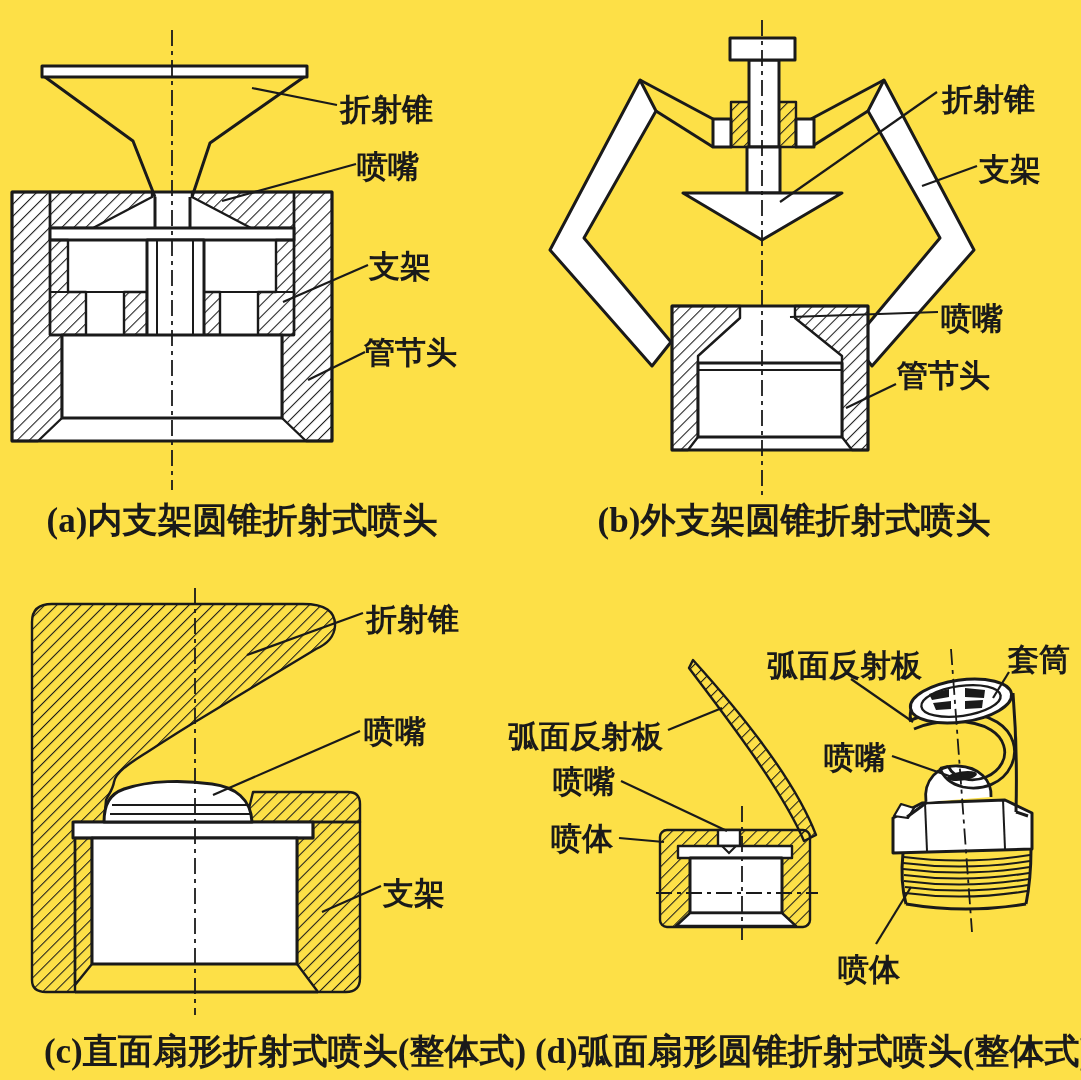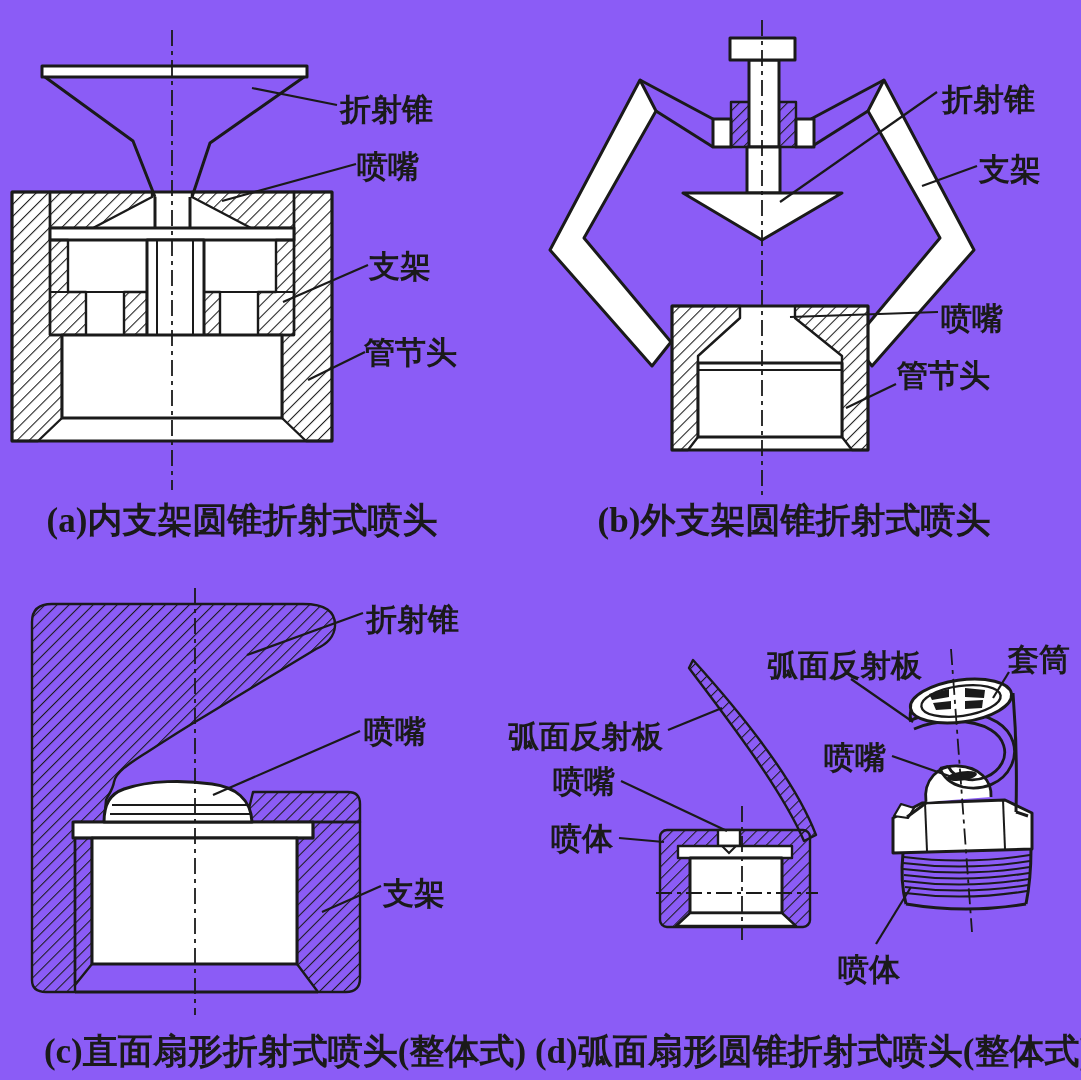--- a/index.html
+++ b/index.html
@@ -1,16 +1,16 @@
 <!DOCTYPE html>
 <html><head>
 <meta charset="utf-8">
 <style>
   html,body{margin:0;padding:0;background:#ffffff;}
-  .page{width:1081px;height:1080px;background:#8b5cf6;position:relative;overflow:hidden;}
+  .page{width:1081px;height:1080px;background:#fde047;position:relative;overflow:hidden;}
   svg text{font-family:"Liberation Serif","DejaVu Serif",serif;font-weight:700;fill:#1a1a1a;}
   .lbl{font-size:31px;}
   .cap{font-size:35px;}
   .ol{fill:#ffffff;stroke:#1a1a1a;stroke-width:3;stroke-linejoin:round;}
   .ht{fill:url(#h);stroke:#1a1a1a;stroke-width:2.4;stroke-linejoin:round;}
   .ln{fill:none;stroke:#1a1a1a;stroke-width:3;stroke-linejoin:round;}
   .tn{fill:none;stroke:#1a1a1a;stroke-width:2;}
   .ld{fill:none;stroke:#1a1a1a;stroke-width:2.2;}
   .cl{fill:none;stroke:#1a1a1a;stroke-width:1.8;stroke-dasharray:16 5 4 5;}
   .dk{fill:#1a1a1a;stroke:none;}

